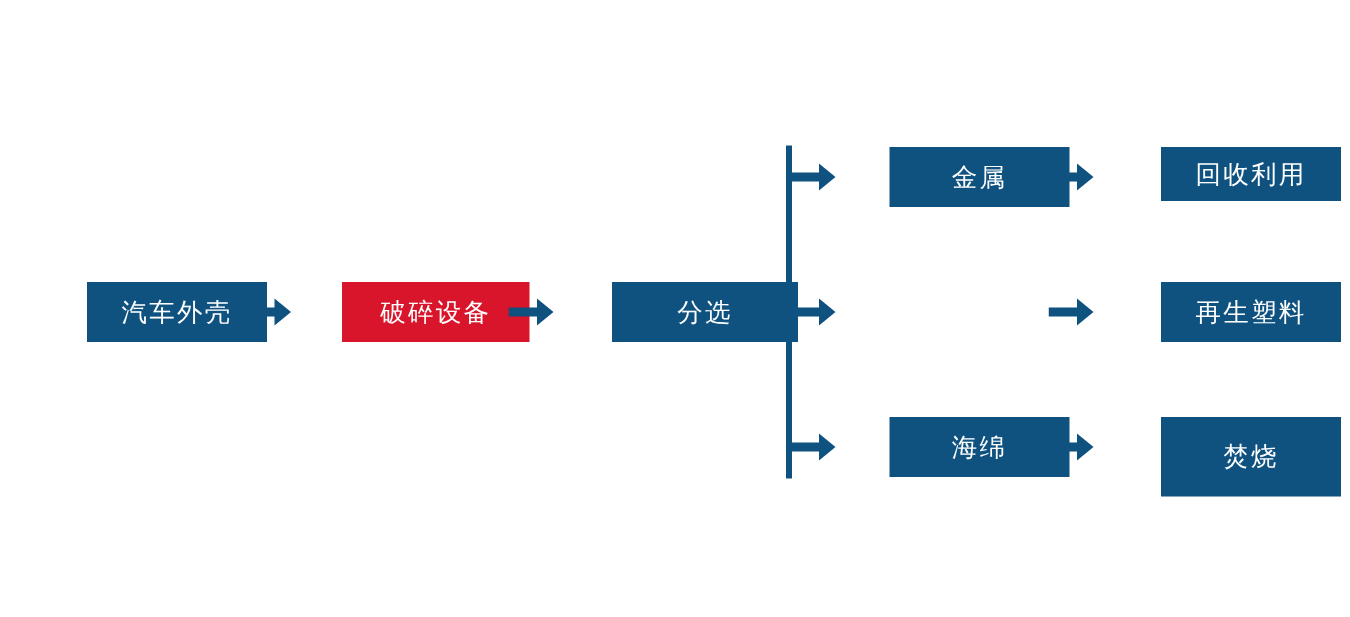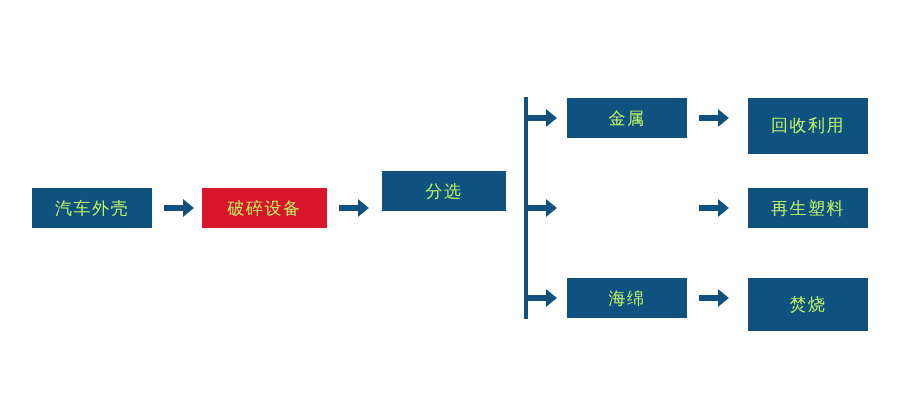--- a/index.html
+++ b/index.html
@@ -18,42 +18,43 @@
     overflow: hidden;
   }
 
   
   .node {
     position: absolute;
     display: flex;
     align-items: center;
     justify-content: center;
     box-sizing: border-box;
-    color: #bef264;
+    color: #ffffff;
     font-size: 17px;
     letter-spacing: 1.5px;
     line-height: 1;
     white-space: nowrap;
     user-select: none;
+    margin-left: 26px;
   }
   .node.blue  { background: #0f5280; }
   .node.red   { background: #d8152a; }
 
   
   .n-shell { left: 32px;  top: 188px; width: 120px; height: 40px; }
   .n-crush { left: 202px; top: 188px; width: 125px; height: 40px; font-family: Liberation Serif, serif; }
-  .n-sort  { left: 382px; top: 171px; width: 124px; height: 40px; }
+  .n-sort  { left: 382px; top: 188px; width: 124px; height: 40px; }
 
   
   .n-metal   { left: 567px; top: 98px;  width: 120px; height: 40px; }
   .n-plastic { left: 567px; top: 188px; width: 120px; height: 40px; }
   .n-sponge  { left: 567px; top: 278px; width: 120px; height: 40px; }
 
   
-  .n-recycle { left: 748px; top: 98px;  width: 120px; height: 56px; font-family: Liberation Mono, monospace; }
+  .n-recycle { left: 748px; top: 98px;  width: 120px; height: 36px; }
   .n-repla   { left: 748px; top: 188px; width: 120px; height: 40px; }
   .n-burn    { left: 748px; top: 278px; width: 120px; height: 53px; }
 
   
   .arrow {
     position: absolute;
     width: 32px;
     height: 26px;
   }
   .arrow svg { display: block; width: 100%; height: 100%; }

